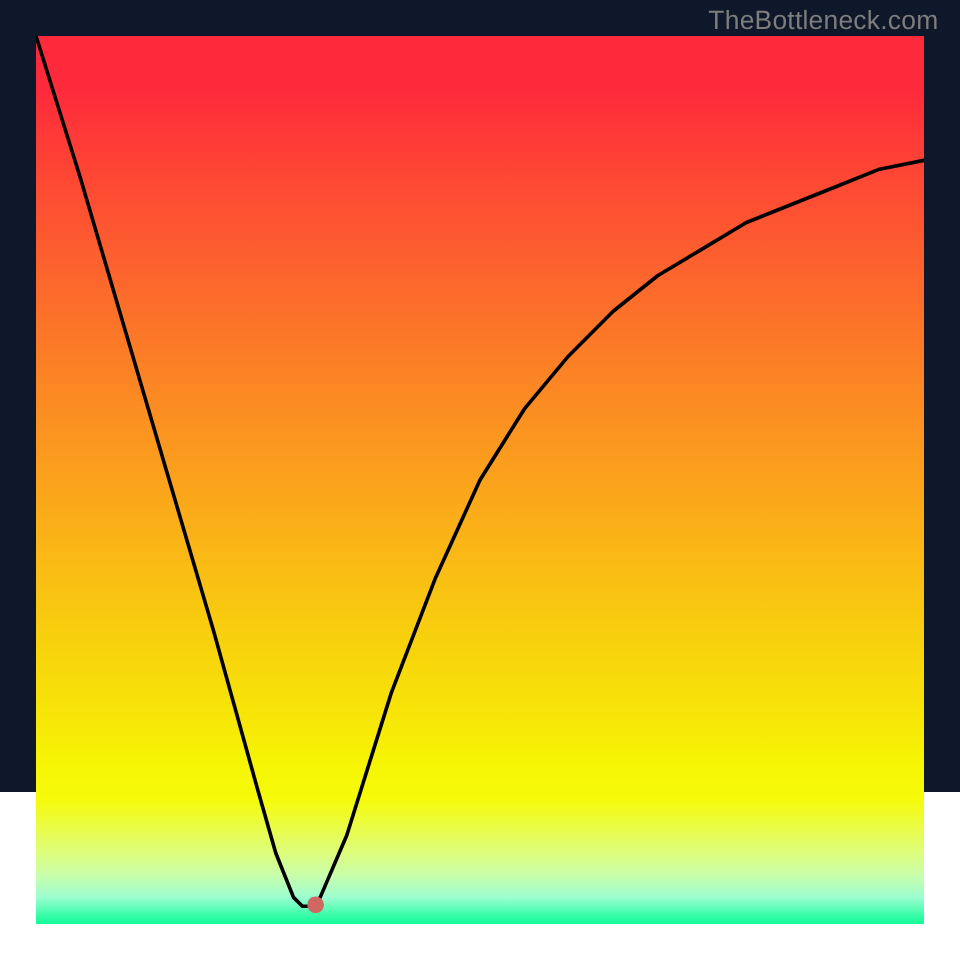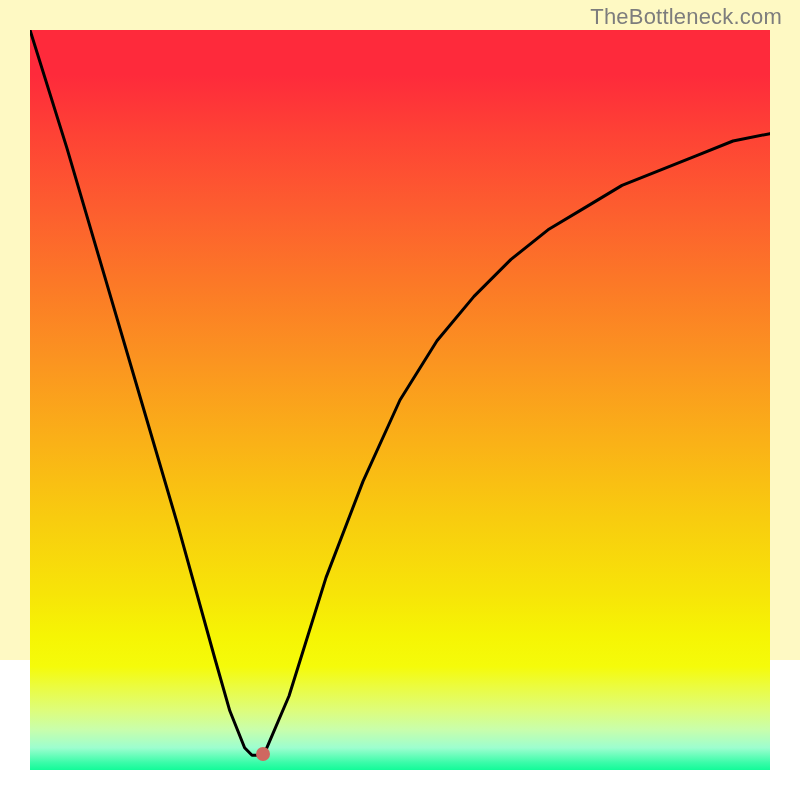--- a/index.html
+++ b/index.html
@@ -1,20 +1,20 @@
 <!DOCTYPE html>
 <html><head>
   <meta charset="utf-8">
   <style>
     * { margin: 0; padding: 0; box-sizing: border-box; }
     html, body { width: 800px; height: 800px; overflow: hidden; }
     .outer {
       width: 800px;
       height: 660px;
-      background: #fef9c3;
+      background: #0f172a;
       position: relative;
     }
     .watermark {
       position: absolute;
       top: 4px;
       right: 18px;
       font-family: Arial, Helvetica, sans-serif;
       font-size: 22px;
       color: #7d7d7d;
       letter-spacing: 0.2px;

